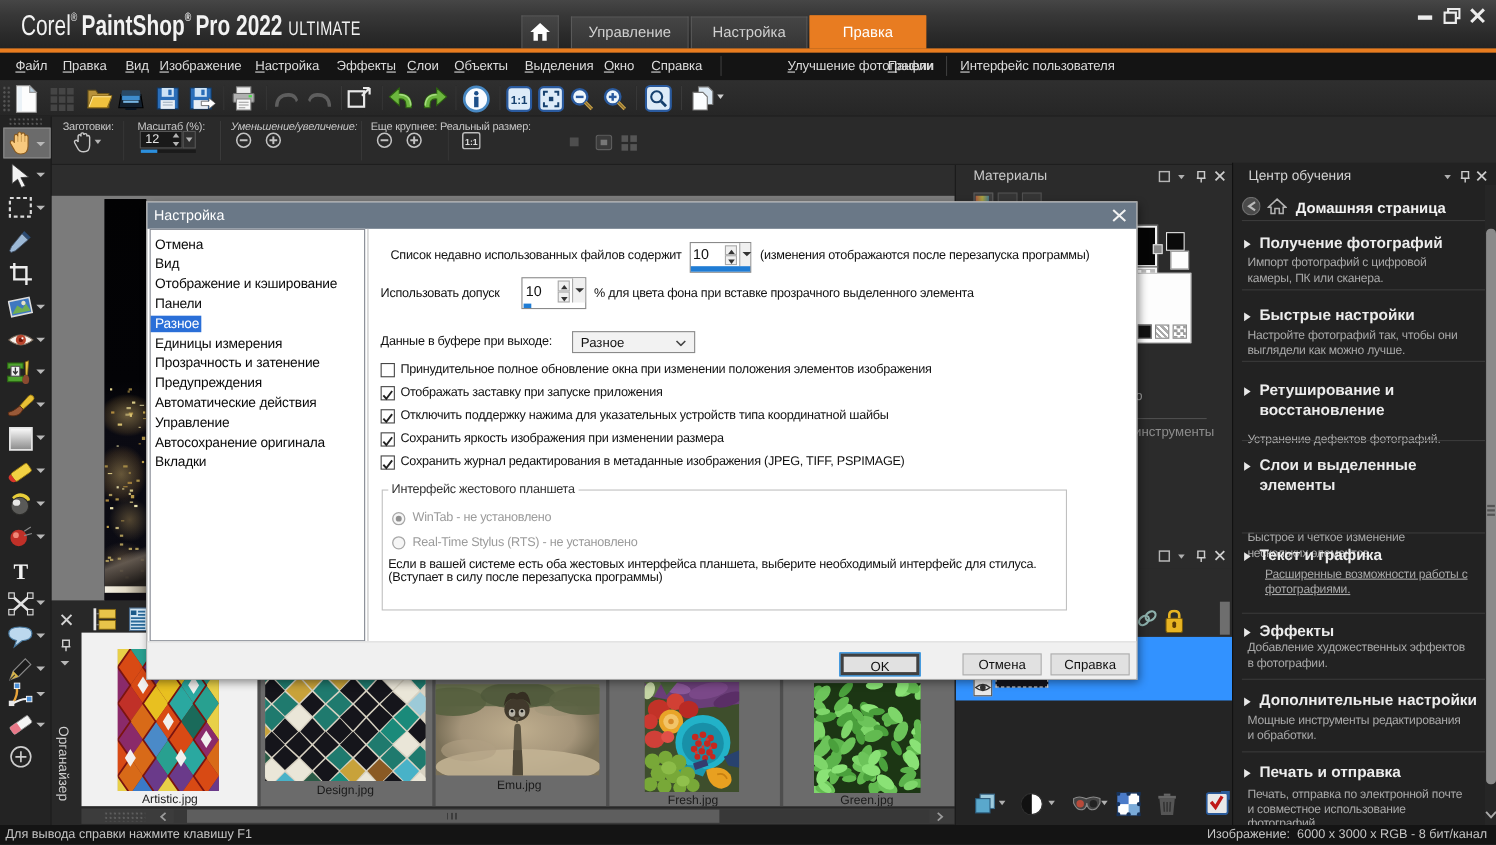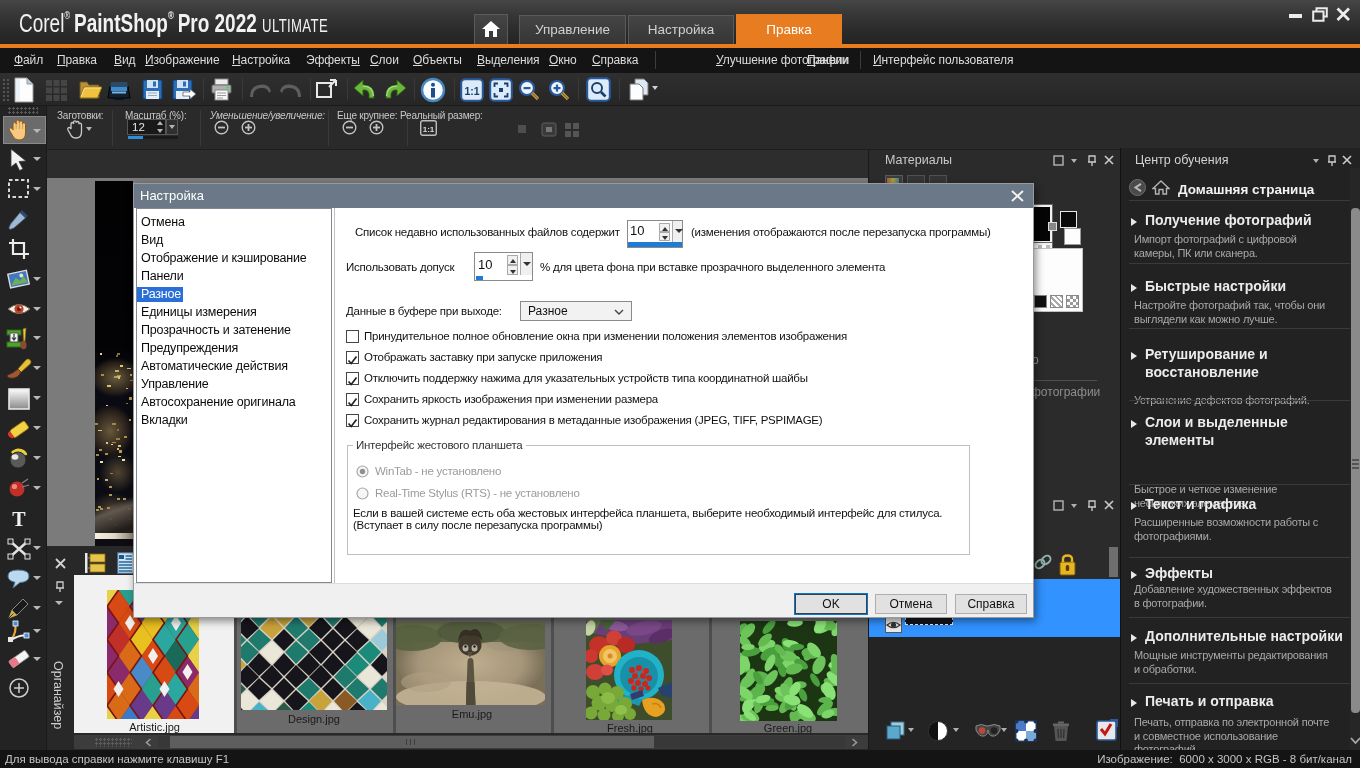--- a/index.html
+++ b/index.html
@@ -869,21 +869,21 @@
  <div class="abs" style="left:163px;top:93px;width:20px;height:16px;border:2px solid #f2f2f2;outline:1px solid #666;background:conic-gradient(#bbb 0 25%,#fff 0 50%,#bbb 0 75%,#fff 0) 0 0/8px 8px;"></div>
  <div class="abs" style="left:191px;top:61px;width:17px;height:17px;background:#0a0a0a;border:1px solid #e8e8e8;"></div>
  <div class="abs" style="left:179px;top:72px;width:9px;height:9px;background:#888;border:1px solid #ddd;"></div>
  <div class="abs" style="left:195px;top:78px;width:17px;height:17px;background:#fdfdfd;border:1px solid #999;"></div>
  <div class="abs" style="left:162px;top:98px;width:52px;height:64px;background:#fdfdfd;border:1px solid #c2c2c2;"></div>
  <div class="abs" style="left:165px;top:145px;width:13px;height:13px;background:#111;border:1px solid #888;"></div>
  <div class="abs" style="left:181px;top:145px;width:13px;height:13px;border:1px solid #888;background:repeating-linear-gradient(45deg,#fff 0 2px,#aaa 2px 4px);"></div>
  <div class="abs" style="left:197px;top:145px;width:13px;height:13px;border:1px solid #888;background:conic-gradient(#999 0 25%,#fff 0 50%,#999 0 75%,#fff 0) 0 0/6px 6px;"></div>
  <div class="abs" style="left:163px;top:203px;color:#9a9a9a;font-size:12px;">о</div>
  <div class="abs" style="left:160px;top:230px;width:68px;height:1px;background:#4e4e4e;"></div>
- <div class="abs" style="left:162px;top:235px;color:#8d8d8d;font-size:12px;">фотографии</div>
+ <div class="abs" style="left:162px;top:235px;color:#8d8d8d;font-size:12px;">инструменты</div>
  <div class="abs" style="left:0px;top:347px;width:252px;height:20px;background:#2b2b2b;"></div>
  <svg class="abs" style="left:184px;top:350px;" width="11" height="11">
         <rect x="1" y="1" width="9" height="9" fill="none" stroke="#b5b5b5" stroke-width="1.4"></rect>
       </svg>
  <div class="abs" style="left:202px;top:354px;width:0;height:0;border-top:4px solid #b0b0b0;border-left:3.5px solid transparent;border-right:3.5px solid transparent;"></div>
  <svg class="abs" style="left:217px;top:349px;" width="12" height="13">
         <path d="M3 2 L9 2 L9 8 L3 8 Z M2 8 L10 8 M6 8 L6 12" stroke="#cdcdcd" stroke-width="1.3" fill="none"></path>
       </svg>
  <svg class="abs" style="left:234px;top:349px;" width="12" height="12">
         <path d="M2 2 L10 10 M10 2 L2 10" stroke="#cdcdcd" stroke-width="1.6"></path>
@@ -982,21 +982,21 @@
  <div class="ltri" style="top:204px;"></div>
       <h3 class="abs" style="left:24px;top:198px;">Ретуширование и<br>восстановление</h3>
  <p class="abs" style="left:13px;top:246px;">Устранение дефектов фотографий.</p>
  <div class="lsep" style="top:252px;"></div>
  <div class="ltri" style="top:272px;"></div>
       <h3 class="abs" style="left:24px;top:266px;">Слои и выделенные<br>элементы</h3>
  <p class="abs" style="left:13px;top:304px;margin-top:31px;">Быстрое и четкое изменение<br>нескольких элементов.</p>
  <div class="lsep" style="top:336px;"></div>
  <div class="ltri" style="top:354px;"></div>
       <h3 class="abs" style="left:24px;top:348px;">Текст и графика</h3>
- <p class="abs" style="left:13px;top:368px;">Расширенные возможности работы с<br>фотографиями.</p>
+ <p class="abs" style="left:29px;top:368px;text-decoration:underline;">Расширенные возможности работы с<br>фотографиями.</p>
  <div class="lsep" style="top:409px;"></div>
  <div class="ltri" style="top:423px;"></div>
       <h3 class="abs" style="left:24px;top:417px;">Эффекты</h3>
  <p class="abs" style="left:13px;top:435px;">Добавление художественных эффектов<br>в фотографии.</p>
  <div class="lsep" style="top:469px;"></div>
  <div class="ltri" style="top:486px;"></div>
       <h3 class="abs" style="left:24px;top:480px;">Дополнительные настройки</h3>
  <p class="abs" style="left:13px;top:501px;">Мощные инструменты редактирования<br>и обработки.</p>
  <div class="lsep" style="top:535px;"></div>
  <div class="ltri" style="top:551px;"></div>
@@ -1093,21 +1093,21 @@
         <circle cx="6.5" cy="6.5" r="5.5" fill="#f6f6f6" stroke="#a8a8a8" stroke-width="1.2"></circle>
         <circle cx="6.5" cy="6.5" r="2.7" fill="#909090"></circle>
       </svg>
  <div class="dtext" style="left:241px;top:281px;color:#9b9b9b;">WinTab - не установлено</div>
  <svg class="abs" style="left:222px;top:303px;" width="13" height="13">
         <circle cx="6.5" cy="6.5" r="5.5" fill="#f6f6f6" stroke="#a8a8a8" stroke-width="1.2"></circle>
       </svg>
  <div class="dtext" style="left:241px;top:303px;color:#9b9b9b;">Real-Time Stylus (RTS) - не установлено</div>
  <div class="dtext" style="left:219px;top:323px;">Если в вашей системе есть оба жестовых интерфейса планшета, выберите необходимый интерфейс для стилуса.<br>(Вступает в силу после перезапуска программы)</div>
  <div id="dlgbottom">
-  <div class="dbtn" style="left:661px;top:10px;border:1px solid #404040;outline:1px solid #0078d7;">OK</div>
+  <div class="dbtn" style="left:630px;top:10px;border:3px solid #404040;outline:1px solid #0078d7;">OK</div>
   <div class="dbtn" style="left:741px;">Отмена</div>
   <div class="dbtn" style="left:821px;">Справка</div>
  </div>
 </div>
 <div class="abs" id="statusbar">
  <div class="abs" style="left:5px;top:3px;">Для вывода справки нажмите клавишу F1</div>
  <div class="abs" style="right:8px;top:3px;">Изображение:&nbsp; 6000 x 3000 x RGB - 8 бит/канал</div>
 </div>
 </div>
 </body></html>

